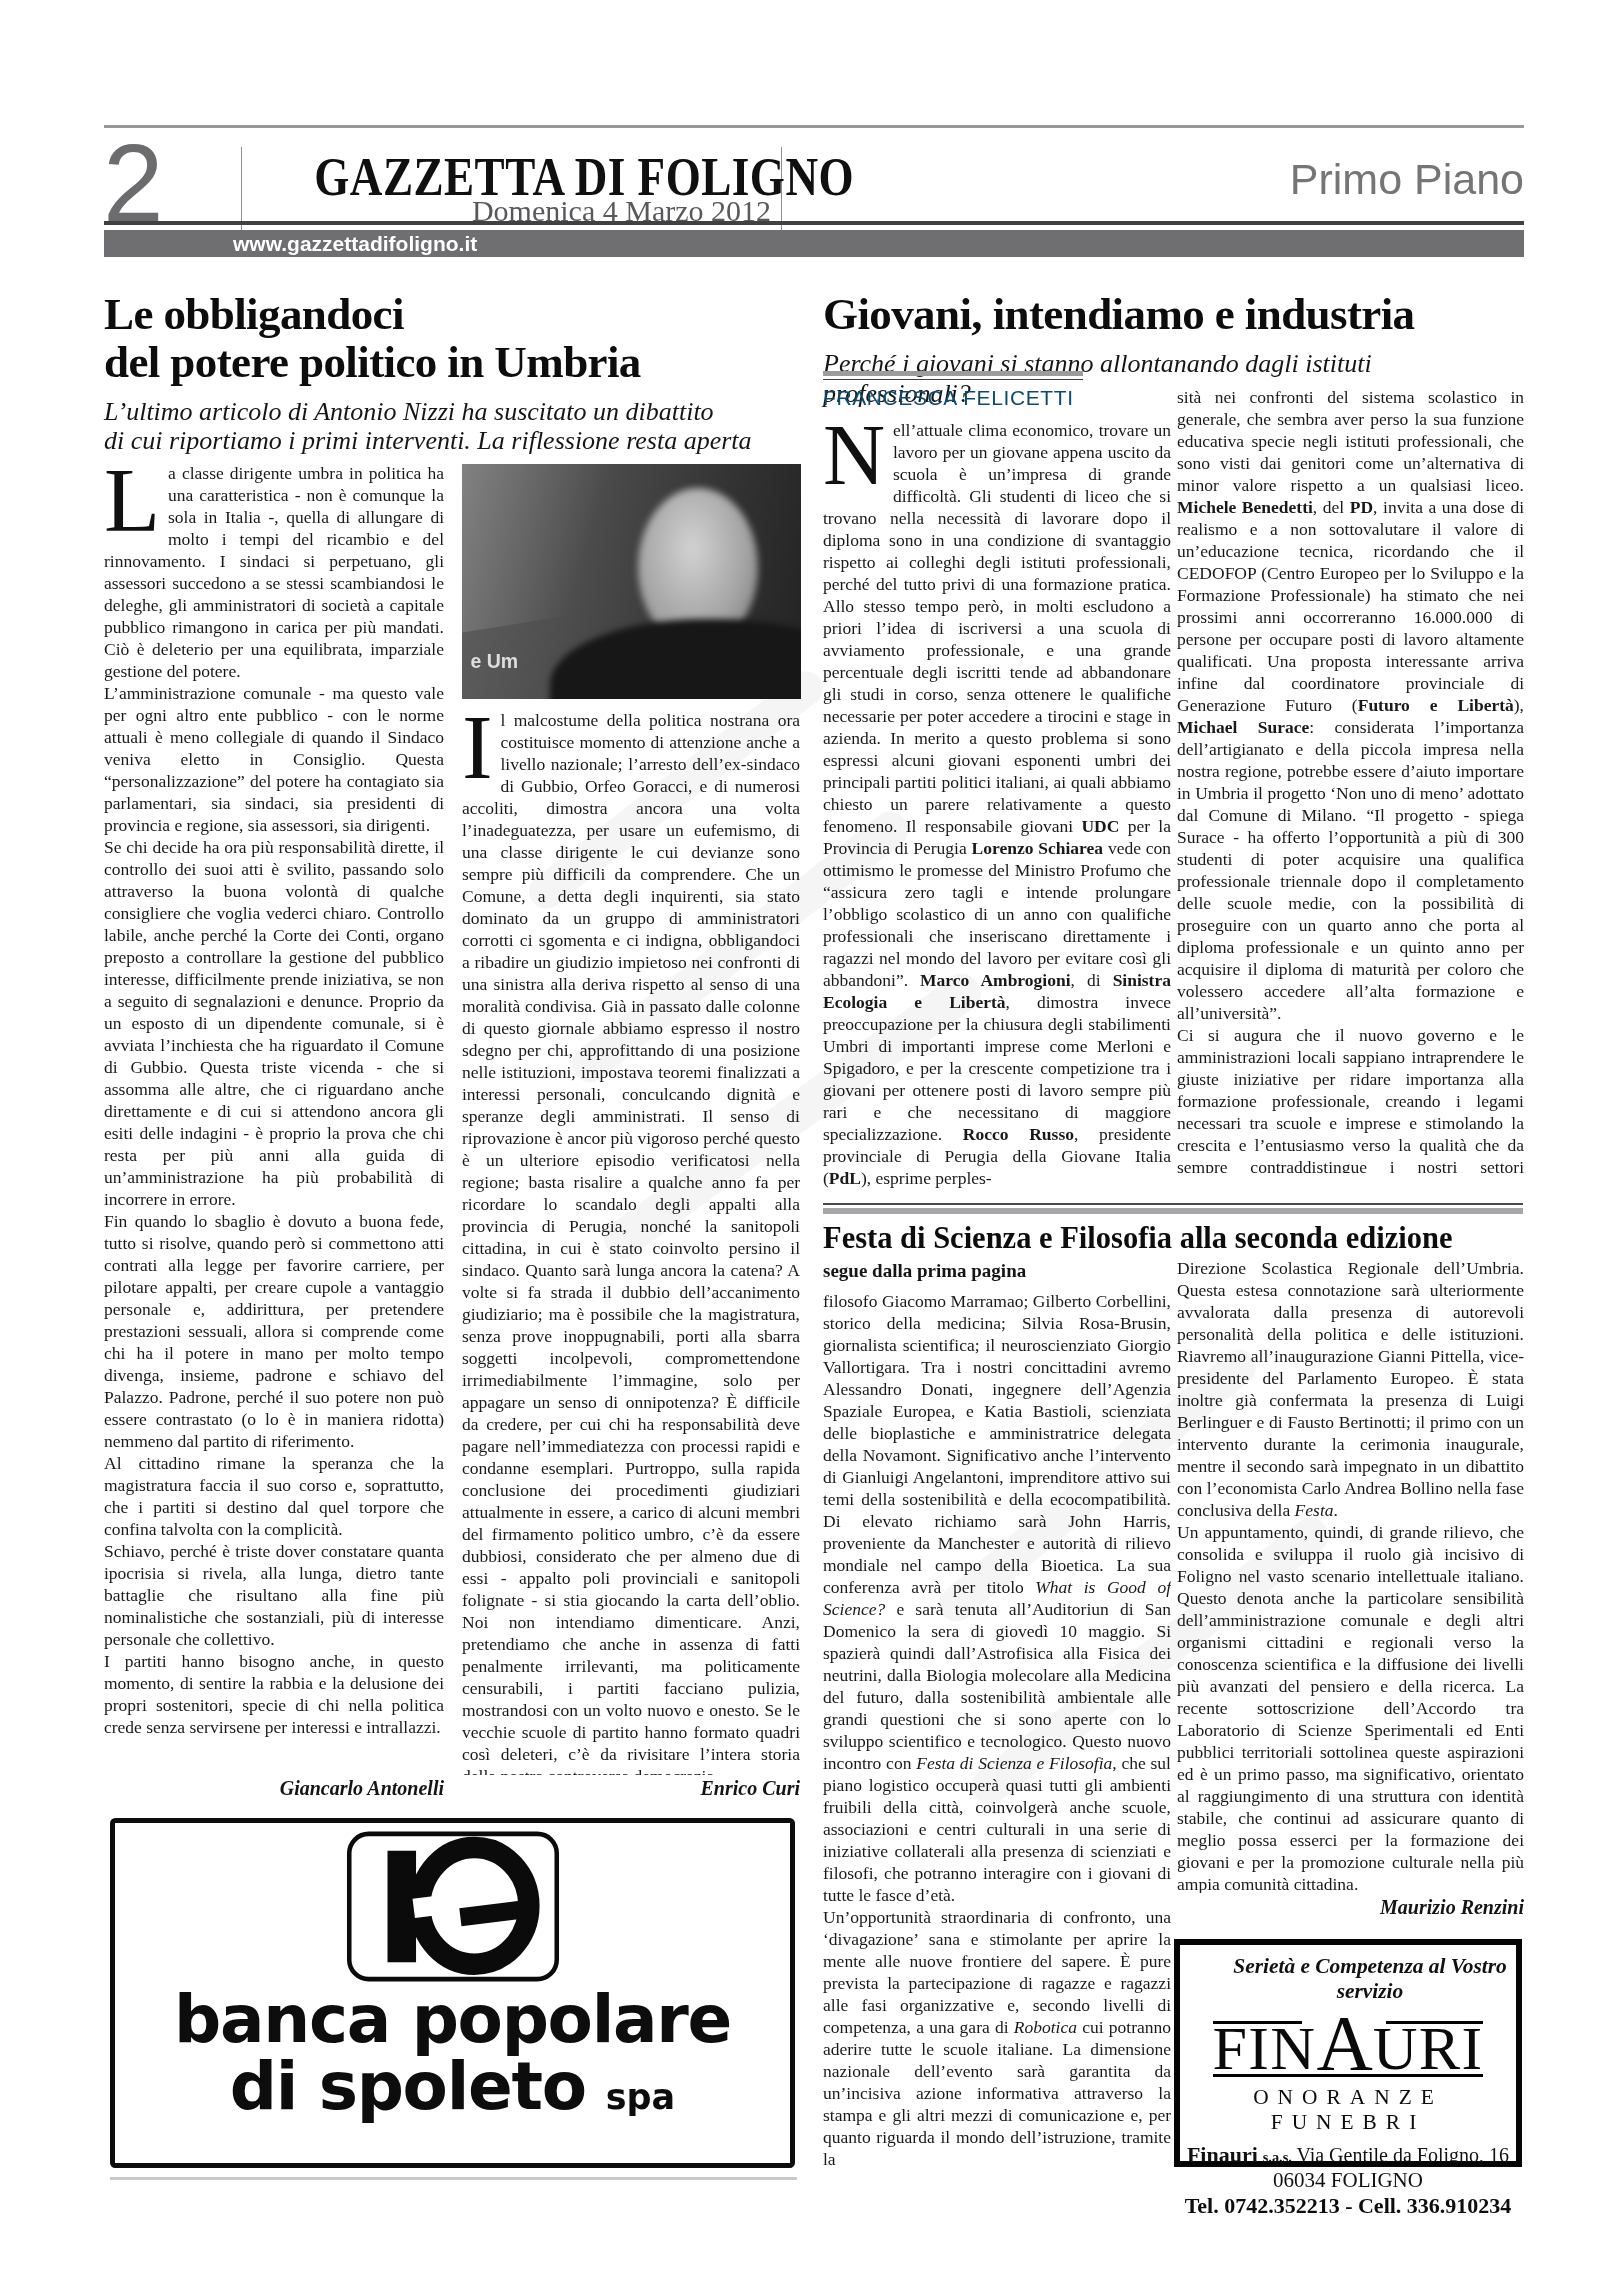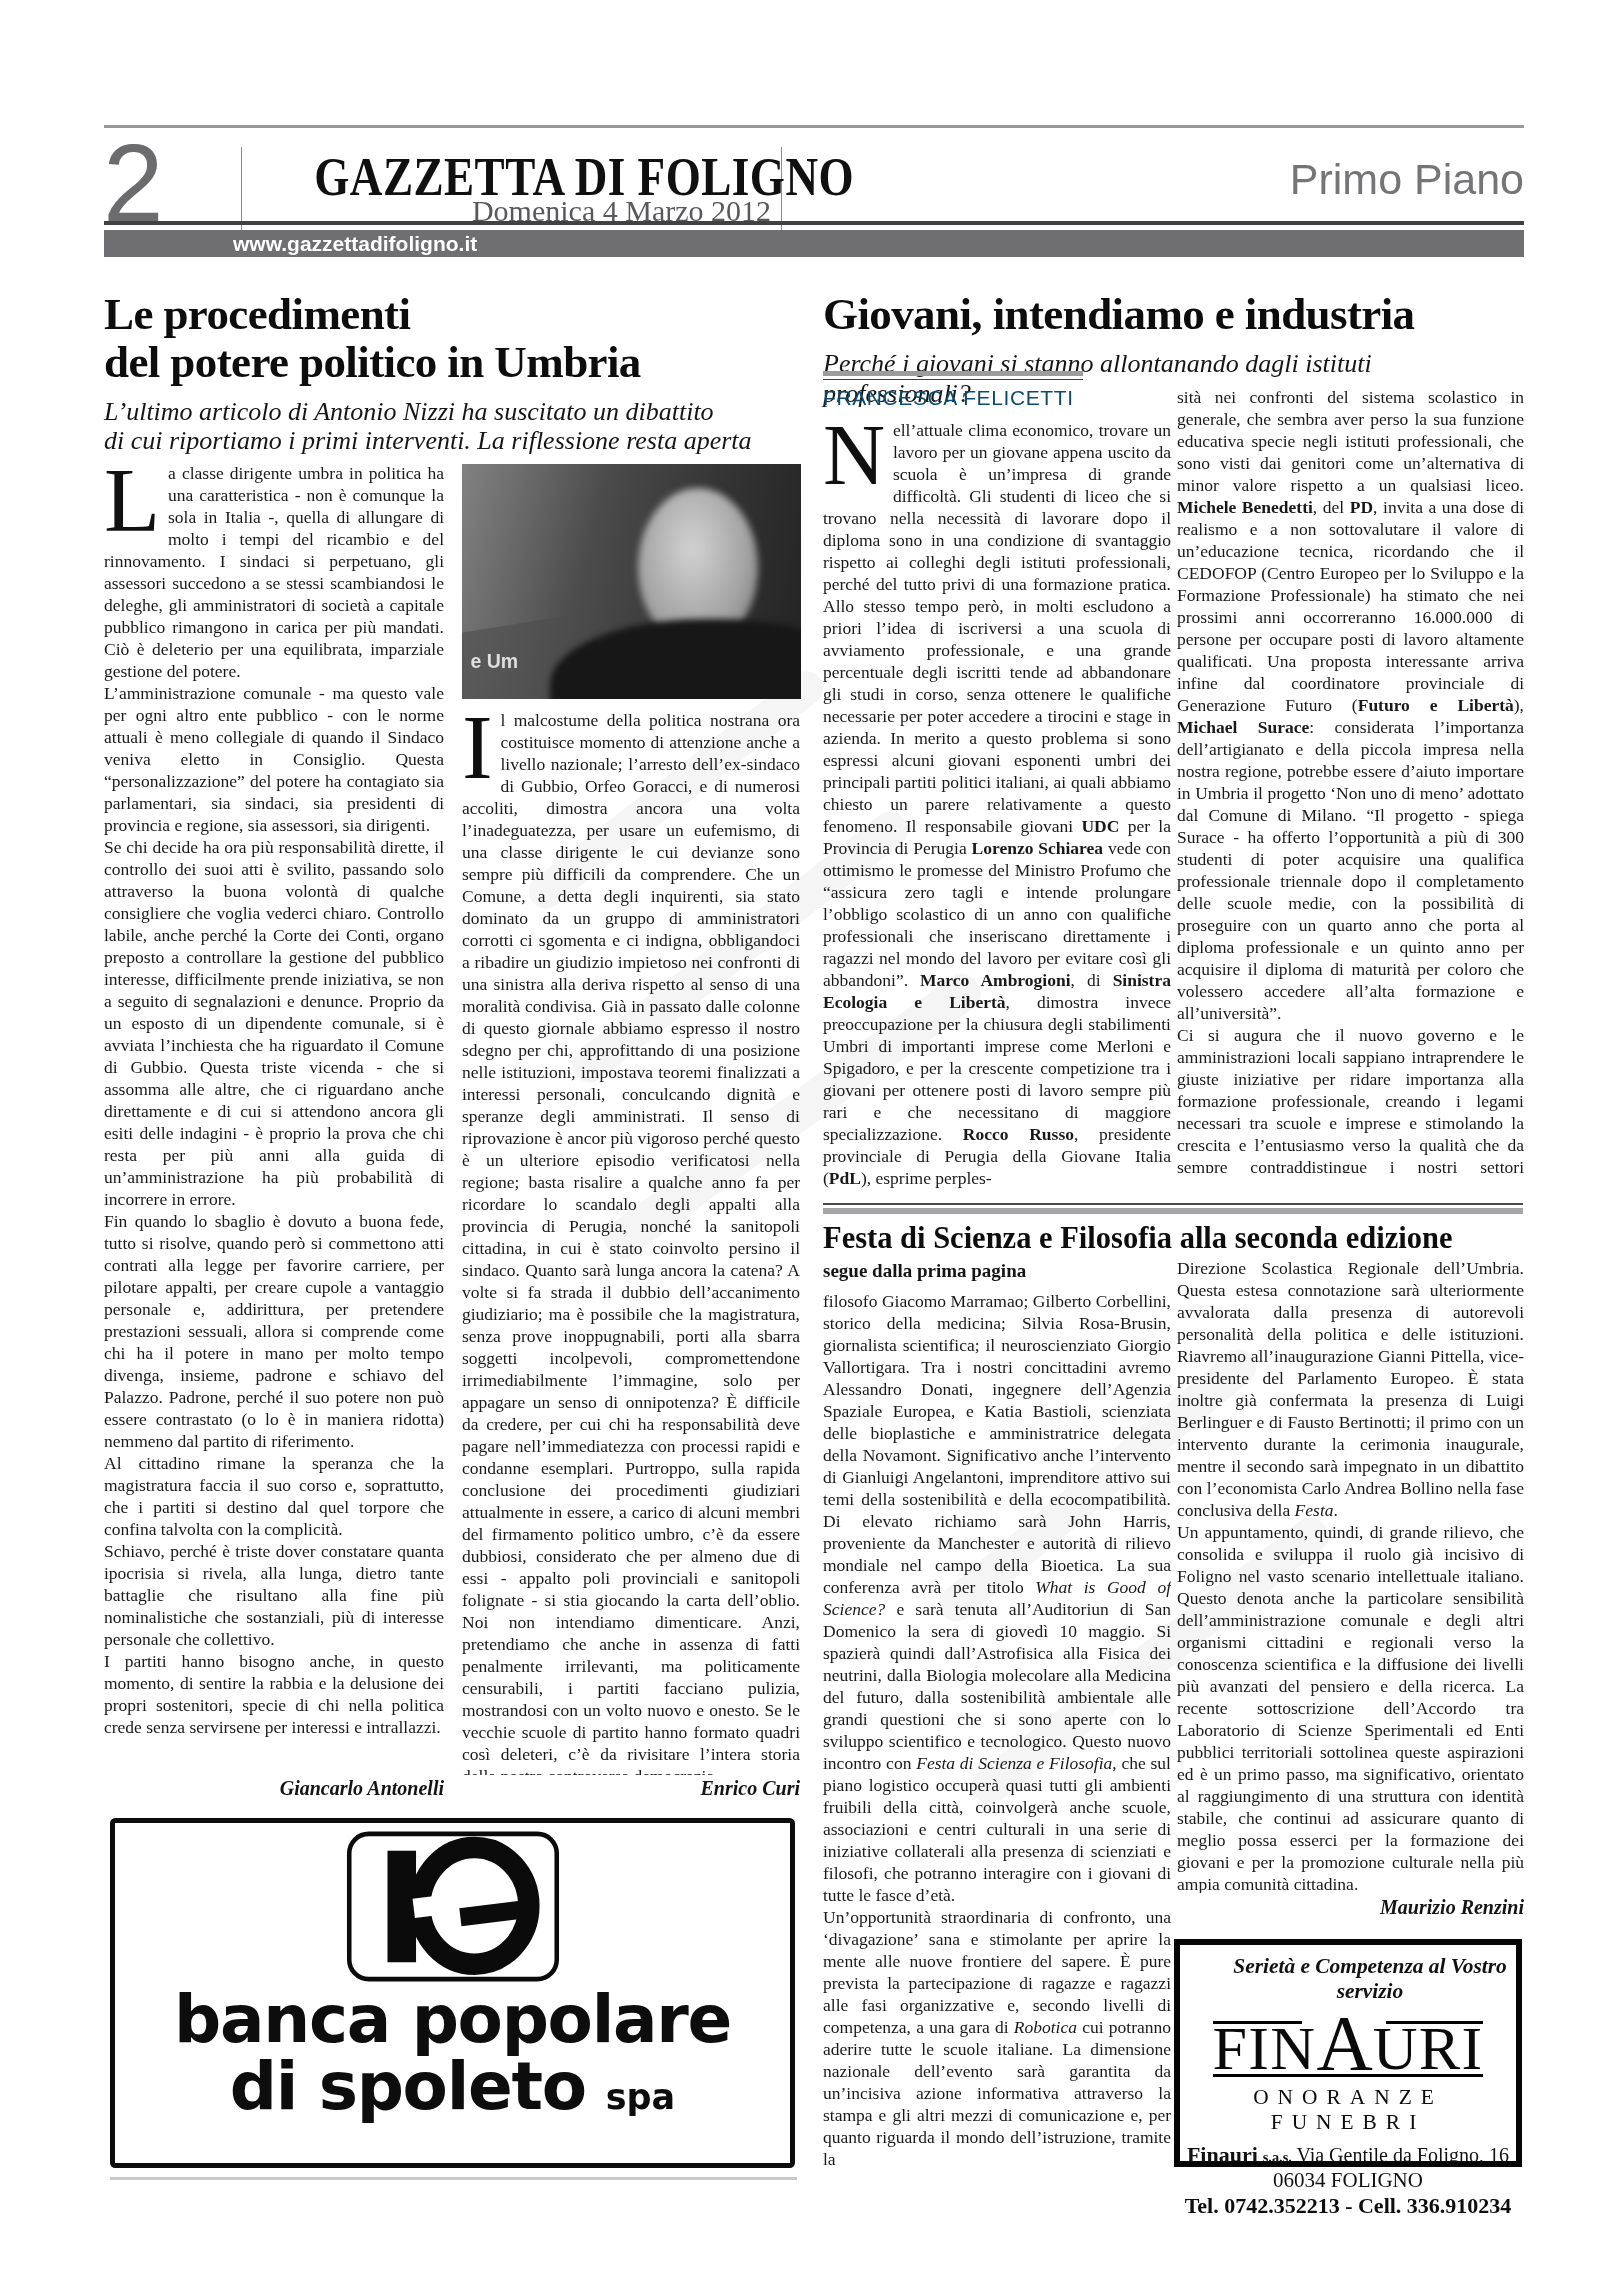--- a/index.html
+++ b/index.html
@@ -100,21 +100,21 @@
   <span class="masthead-inner">GAZZETTA DI FOLIGNO</span>
 </div>
 <div class="abs masthead-date">Domenica 4 Marzo 2012</div>
 <div class="abs section-label">Primo Piano</div>
 <div class="abs rule-mid"></div>
 <div class="abs urlbar">
   <span>www.gazzettadifoligno.it</span>
 </div>
 
 <div class="abs la-title">
-  <div>Le procedimenti</div>
+  <div>Le obbligandoci</div>
   <div>del potere politico in Umbria</div>
 </div>
 <div class="abs la-sub">
   <div>L’ultimo articolo di Antonio Nizzi ha suscitato un dibattito</div>
   <div>di cui riportiamo i primi interventi. La riflessione resta aperta</div>
 </div>
 
 <div class="abs body-text la-col1">
   <p class="para"><span class="drop">L</span><span>a classe dirigente umbra in politica ha una caratteristica - non è comunque la sola in Italia -, quella di allungare di molto i tempi del ricambio e del rinnovamento. I sindaci si perpetuano, gli assessori succedono a se stessi scambiandosi le deleghe, gli amministratori di società a capitale pubblico rimangono in carica per più mandati. Ciò è deleterio per una equilibrata, imparziale gestione del potere.</span></p>
   <div>

